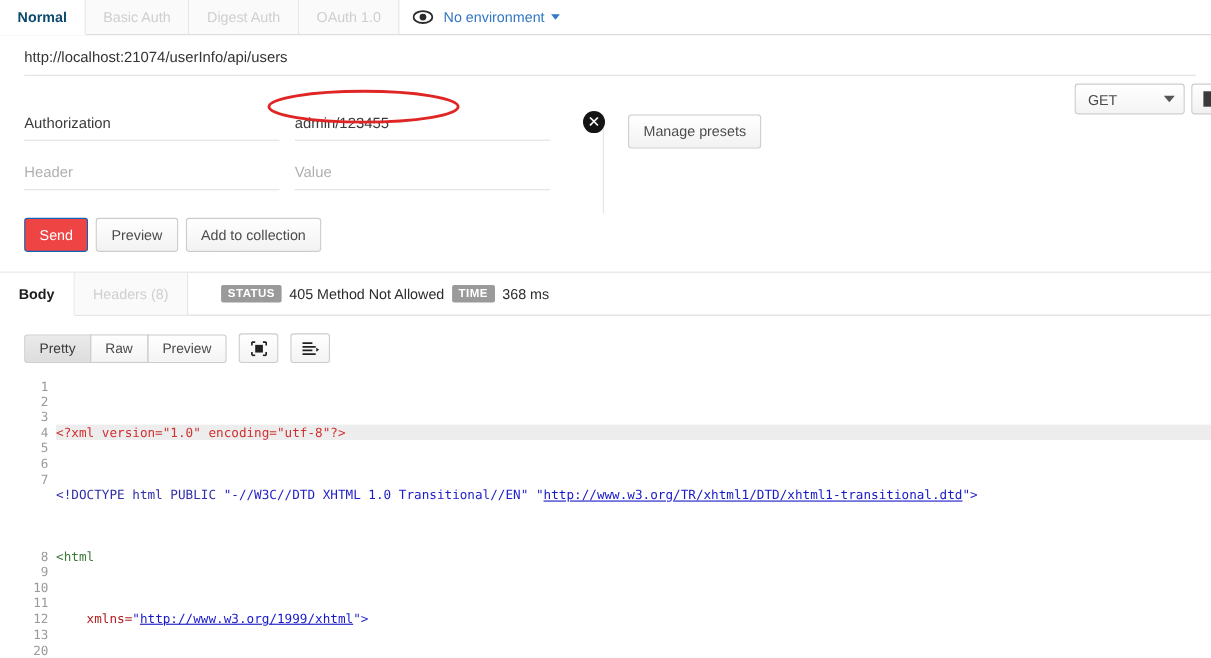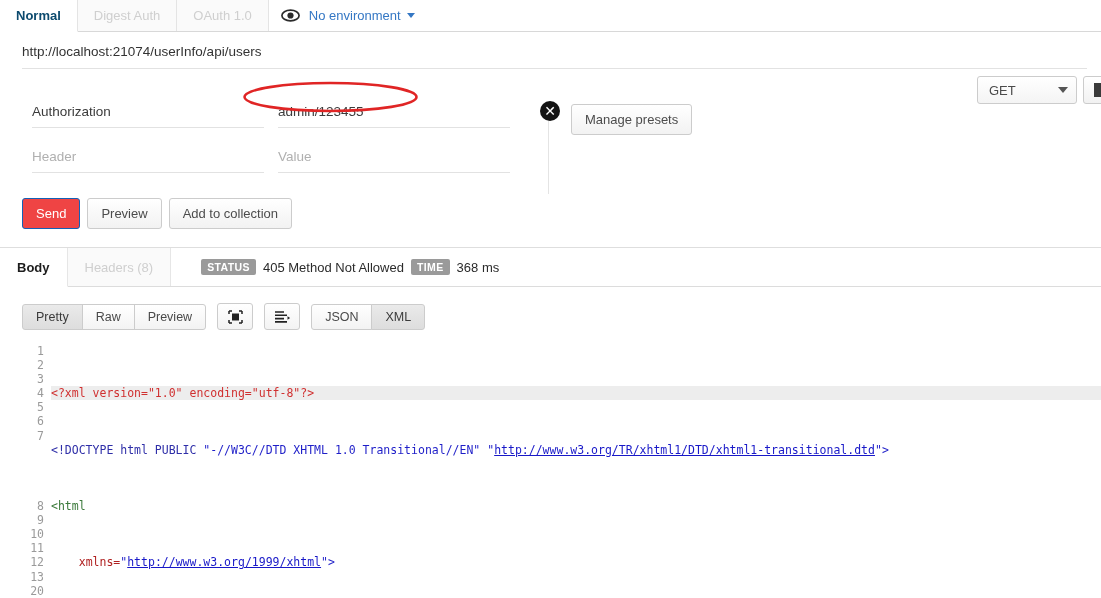--- a/index.html
+++ b/index.html
@@ -135,21 +135,21 @@
   }
 
   
   .hdr-block {
     display: flex;
     padding: 20px 0 0 0;
     position: relative;
   }
   .hdr-fields {
     width: 528px;
-    padding-left: 32px;
+    padding-left: 22px;
     box-sizing: border-box;
   }
   .hdr-row {
     display: flex;
     margin-bottom: 21px;
     position: relative;
   }
   .hdr-cell {
     border-bottom: 1px solid #e2e2e2;
     padding-bottom: 8px;
@@ -363,20 +363,23 @@
   }
 </style>
 </head>
 <body>
 
 <div class="auth-tabs">
   <div class="auth-tab active">
     <span>Normal</span>
   </div>
   <div class="auth-tab">
+    <span>Basic Auth</span>
+  </div>
+  <div class="auth-tab">
     <span>Digest Auth</span>
   </div>
   <div class="auth-tab">
     <span>OAuth 1.0</span>
   </div>
   <div class="eye-wrap">
     <svg width="19" height="13" viewBox="0 0 19 13">
       <ellipse cx="9.5" cy="6.5" rx="8.6" ry="5.4" fill="none" stroke="#2b2b2b" stroke-width="1.7"></ellipse>
       <circle cx="9.5" cy="6.5" r="3.1" fill="#2b2b2b"></circle>
     </svg>
@@ -468,24 +471,20 @@
     </svg>
   </div>
 
   <div class="icon-btn">
     <svg width="17" height="14" viewBox="0 0 17 14">
       <path d="M1 2h9M1 5.3h12M1 8.6h9M1 11.9h12" stroke="#222" stroke-width="1.6"></path>
       <path d="M13.5 6.2l2.6 1.8-2.6 1.8z" fill="#222"></path>
     </svg>
   </div>
 
-  <div class="seg">
-    <div class="sbtn">JSON</div>
-    <div class="sbtn on">XML</div>
-  </div>
 </div>
 
 <div class="code-wrap">
   <div class="code">
 
     <div class="gutter">
       <div>1</div>
       <div>2</div>
       <div>3</div>
       <div>4</div>

